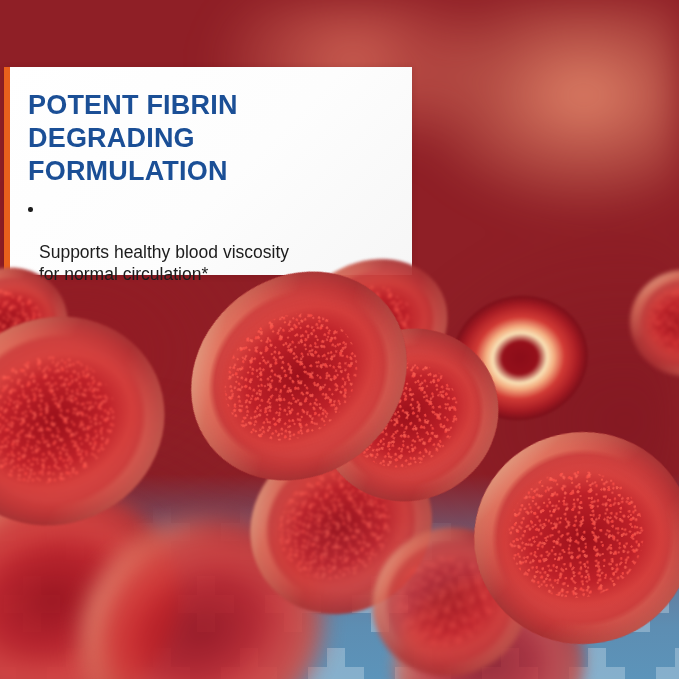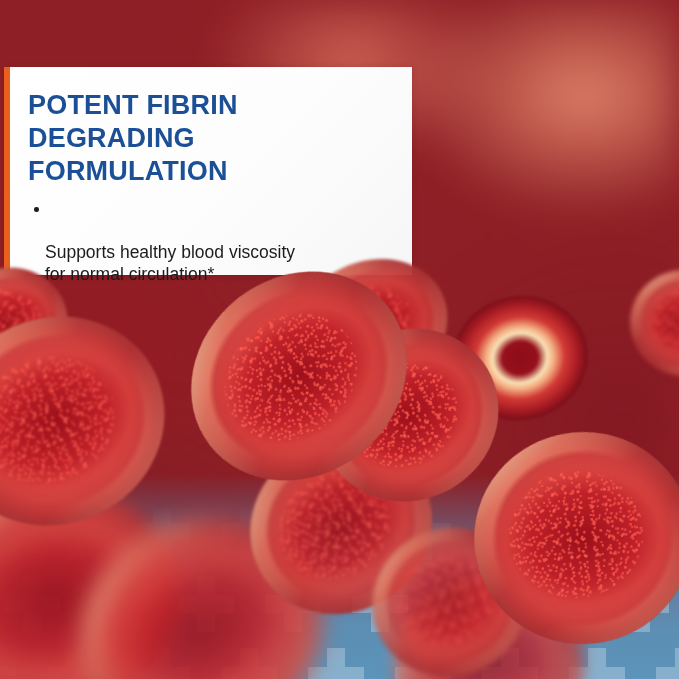--- a/index.html
+++ b/index.html
@@ -136,21 +136,21 @@
   }
   .headline{
     color:#1b4f96;
     font-size:27px;
     font-weight:bold;
     line-height:33px;
     letter-spacing:.2px;
     margin:0 0 11px 0;
     white-space:pre-line;
   }
-  .bullets{list-style:none;margin:6px;padding:0;}
+  .bullets{list-style:none;margin:0;padding:0;}
   .bullet{
     position:relative;
     color:#1c1c1c;
     font-size:17.5px;
     line-height:21.5px;
     padding-left:11px;
     white-space:pre-line;
   }
   .bullet .dot{
     position:absolute;left:0;top:8px;

